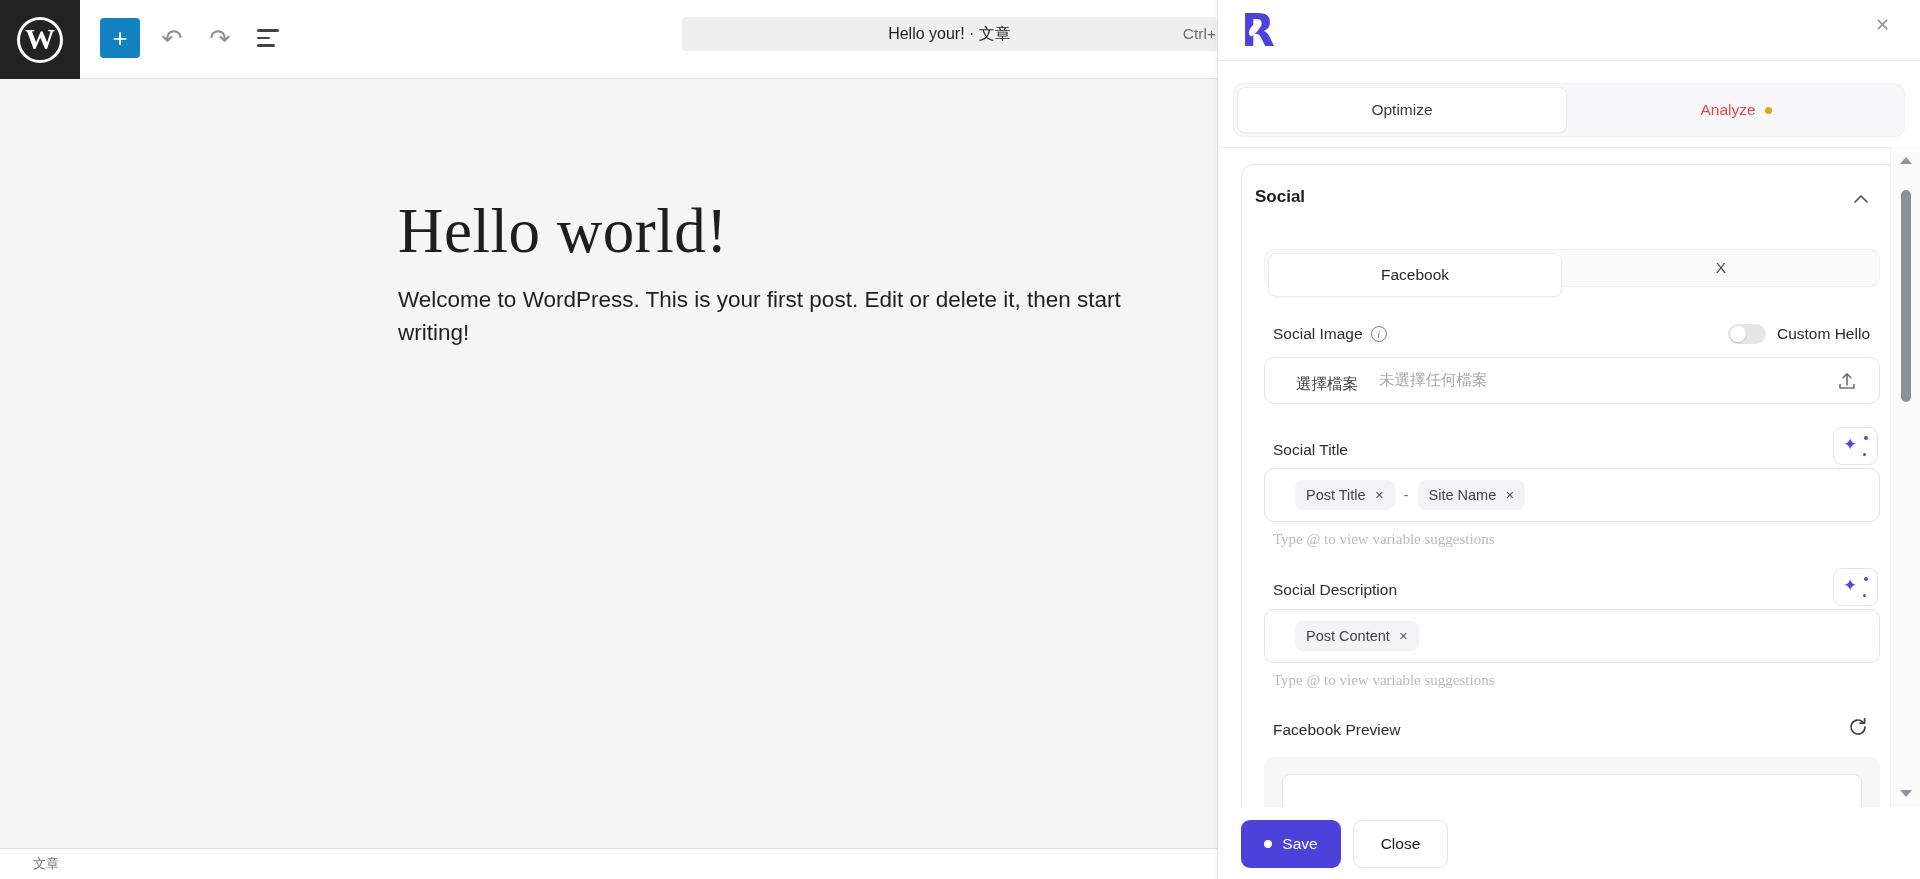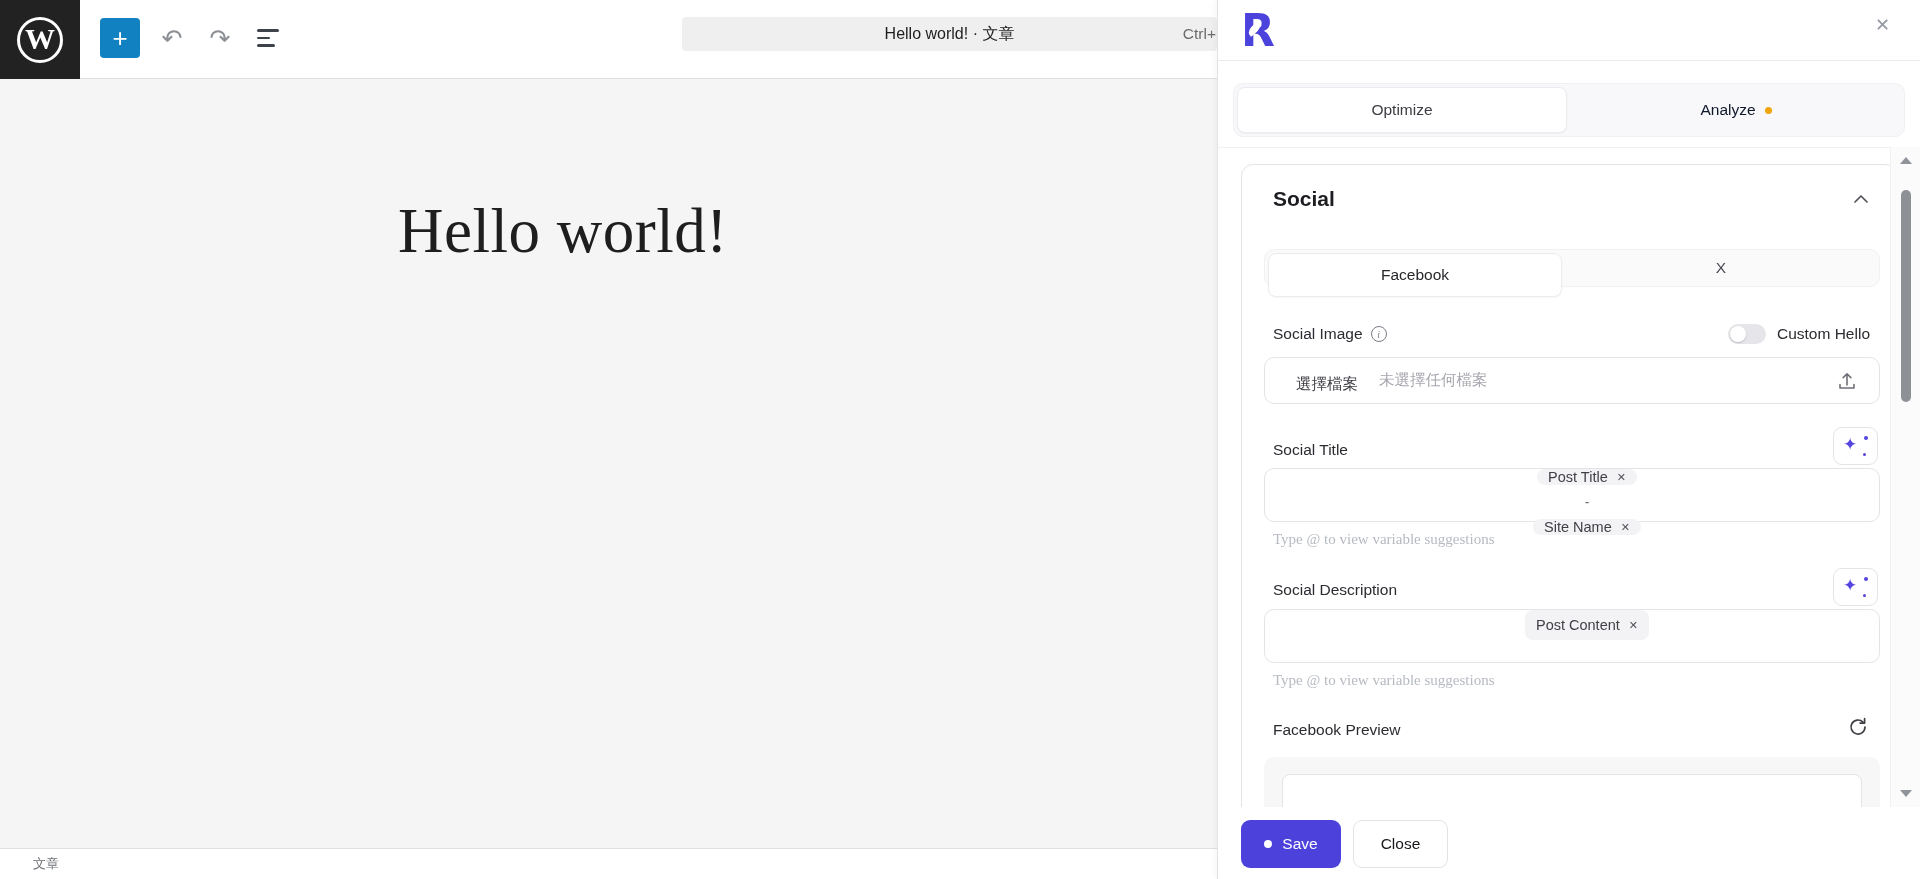--- a/index.html
+++ b/index.html
@@ -37,27 +37,27 @@
   .panel { position:absolute; left:1217px; top:0; width:703px; height:879px; background:#fff; border-left:1px solid #e3e3e6; box-shadow:-2px 0 6px rgba(0,0,0,0.04); }
   .panel-header { position:absolute; left:0; top:0; width:100%; height:61px; border-bottom:1px solid #ebebee; background:#fff; }
   .rm-logo { position:absolute; left:23px; top:9px; width:40px; height:42px; cursor:default; }
   .rm-r { position:absolute; left:0; top:-4px; font-size:44px; font-weight:700; color:#4c43dc; font-family:"DejaVu Sans", sans-serif; }
   .rm-leaf { position:absolute; left:6px; top:16px; width:15px; height:8px; background:#fff; border-radius:70% 0 70% 0; transform:rotate(-38deg); }
   .panel-close { position:absolute; right:30px; top:16px; background:none; border:none; font-size:18px; color:#949aa2; cursor:pointer; line-height:1; }
 
   .tabbar { position:absolute; left:15px; top:83px; width:672px; height:54px; background:#f8f8fa; border:1px solid #f0f0f2; border-radius:10px; }
   .tab-seg { position:absolute; top:0; height:100%; display:flex; align-items:center; justify-content:center; font-size:15.5px; cursor:pointer; }
   .tab-optimize { left:3px; width:330px; top:3px; height:46px; background:#fff; border:1px solid #ececf0; border-radius:8px; box-shadow:0 1px 2px rgba(0,0,0,0.04); color:#3c3c43; }
-  .tab-analyze { left:336px; width:332px; color:#0f172a; gap:9px; }
+  .tab-analyze { left:336px; width:332px; color:#ef4444; gap:9px; }
   .dot { width:7px; height:7px; border-radius:50%; }
   .analyze-dot { background:#f0a40c; }
 
   .panel-scroll { position:absolute; left:0; top:147px; width:703px; height:660px; overflow:hidden; background:#fff; border-top:1px solid #f0f0f2; }
   .social-card { position:absolute; left:23px; top:16px; width:656px; height:880px; background:#fff; border:1px solid #e4e4e7; border-radius:12px; }
-  .card-heading { position:absolute; left:31px; top:22px; font-size:21px; font-weight:700; color:#1c1c21; }
+  .card-heading { position:absolute; left:13px; top:22px; font-size:17px; font-weight:700; color:#1c1c21; }
   .collapse-btn { position:absolute; right:24px; top:24px; width:22px; height:22px; background:none; border:none; cursor:pointer; }
   .net-tabbar { position:absolute; left:22px; top:84px; width:616px; height:38px; background:#fafafb; border:1px solid #f1f1f3; border-radius:10px; }
   .net-fb { left:3px; width:294px; top:3px; height:44px; background:#fff; border:1px solid #ececf0; border-radius:8px; box-shadow:0 1px 2px rgba(0,0,0,0.04); color:#27272a; }
   .net-x { left:300px; width:312px; color:#4b4b52; }
 
   .field-label { font-size:15.5px; color:#2b2b31; font-weight:400; }
   .img-row { position:absolute; left:31px; top:159px; width:597px; display:flex; align-items:center; }
   .info-icon { display:inline-flex; align-items:center; justify-content:center; width:16px; height:16px; border:1.3px solid #7c7c85; border-radius:50%; font-size:10px; color:#7c7c85; margin-left:8px; font-family:"Liberation Serif", serif; font-style:italic; cursor:pointer; }
   .img-row .spacer { flex:1; }
   .toggle { position:relative; width:38px; height:20px; background:#e6e6ea; border-radius:10px; margin-right:11px; cursor:pointer; }
@@ -70,21 +70,21 @@
   .upload-ic { margin-right:20px; }
 
   .label-row-title { position:absolute; left:31px; top:276px; }
   .ai-btn { position:absolute; width:45px; height:38px; right:18px; background:#fff; border:1px solid #e4e4e7; border-radius:9px; cursor:pointer; }
   .ai-btn-title { top:262px; }
   .ai-btn-desc { top:403px; }
   .sparkle { position:absolute; left:9px; top:8px; font-size:17px; color:#5444e0; font-family:"DejaVu Sans", sans-serif; line-height:1; }
   .sp-dot-a { position:absolute; right:9px; top:8px; width:4px; height:4px; background:#5444e0; border-radius:50%; }
   .sp-dot-b { position:absolute; right:11px; bottom:8px; width:3px; height:3px; background:#5444e0; border-radius:50%; }
 
-  .tag-input { position:absolute; left:22px; width:616px; height:54px; border:1px solid #e4e4e7; border-radius:10px; background:#fff; display:flex; align-items:center; padding-left:30px; gap:9px; cursor:text;flex-direction:column; }
+  .tag-input { position:absolute; left:22px; width:616px; height:54px; border:1px solid #e4e4e7; border-radius:10px; background:#fff; display:flex; align-items:center; padding-left:30px; gap:9px; cursor:text; }
   .title-input { top:303px; }
   .desc-input { top:444px; }
   .tag { display:inline-flex; align-items:center; gap:9px; height:30px; padding:0 11px; background:#f3f3f5; border-radius:8px; font-size:14.5px; color:#3f3f46; white-space:nowrap; }
   .tag .rm-x { font-size:11px; color:#52525b; cursor:pointer; line-height:1; }
   .tag-sep { font-size:14px; color:#6b6b73; }
   .helper { position:absolute; left:31px; font-size:15px; color:#b6bac1;font-family:Liberation Serif, serif; }
   .helper-title { top:366px; }
   .helper-desc { top:507px; }
 
   .label-row-desc { position:absolute; left:31px; top:416px; }
@@ -130,27 +130,28 @@
       <span class="undo-redo">↷</span>
     </button>
     <button class="tb-icon-btn" style="left:248px;">
       <span class="ovr-lines">
           <i></i>
           <i></i>
           <i></i>
         </span>
     </button>
     <div class="cmd-pill">
-      <span class="cmd-title">Hello world! · 文章</span>
+      <span class="cmd-title">Hello your! · 文章</span>
       <span class="cmd-shortcut">Ctrl+</span>
     </div>
   </header>
 
   <main class="canvas">
     <h1 class="post-title">Hello world!</h1>
+    <p class="post-paragraph">Welcome to WordPress. This is your first post. Edit or delete it, then start writing!</p>
   </main>
 
   <footer class="editor-footer">
     <span class="breadcrumb">文章</span>
   </footer>
 
   <aside class="panel">
 
     <div class="panel-header">
       <div class="rm-logo">

